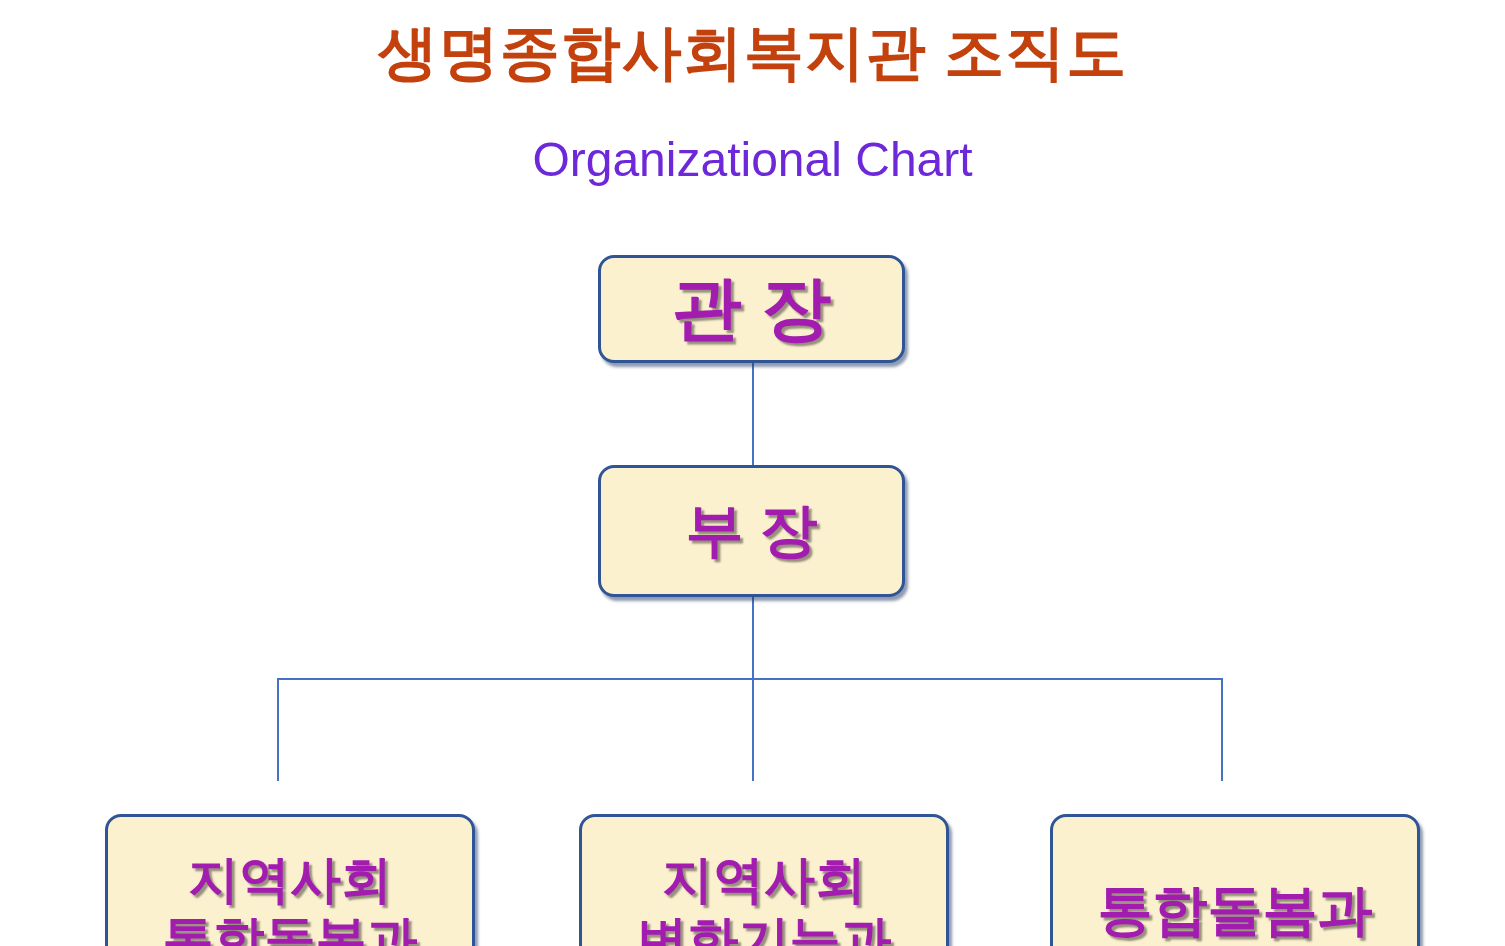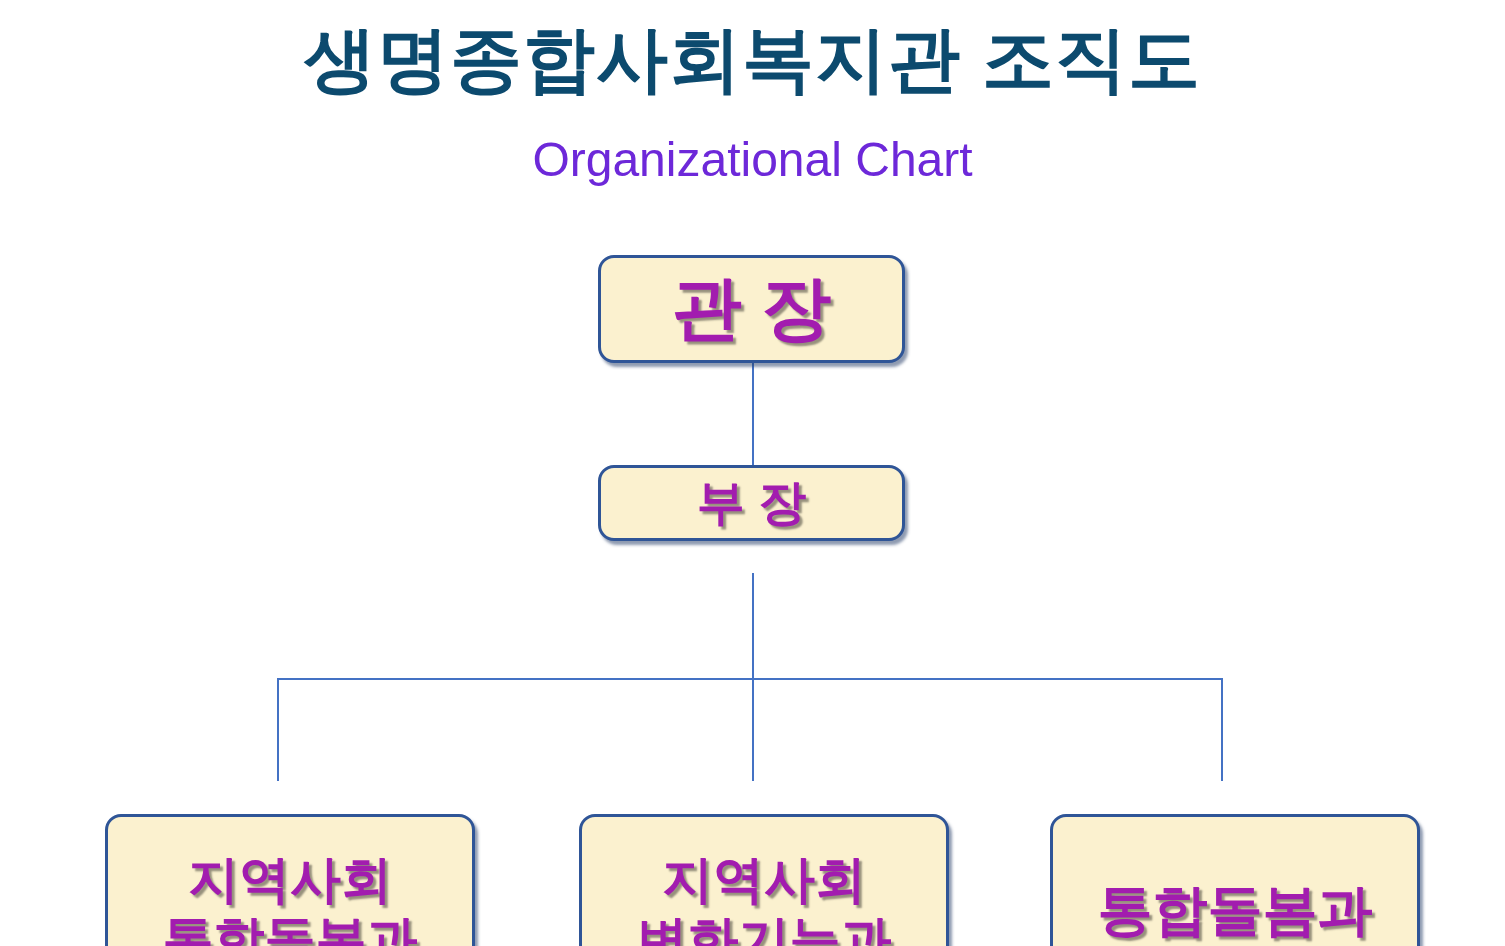--- a/index.html
+++ b/index.html
@@ -14,24 +14,24 @@
     height: 946px;
     background: #ffffff;
     overflow: hidden;
   }
   .title {
     position: absolute;
     top: 20px;
     left: 0;
     right: 0;
     text-align: center;
-    font-size: 72px;
+    font-size: 60px;
     line-height: 1.1;
     font-weight: 800;
-    color: #0c4a6e;
+    color: #c2410c;
     letter-spacing: 1px;
   }
   .subtitle {
     position: absolute;
     top: 134px;
     left: 0;
     right: 0;
     text-align: center;
     font-size: 48px;
     line-height: 1.1;
@@ -54,22 +54,22 @@
     text-shadow: 3px 3px 2px rgba(0, 0, 0, 0.4);
     box-sizing: border-box;
   }
   .node-director {
     left: 598px; top: 255px;
     width: 307px; height: 108px;
     font-size: 70px;
   }
   .node-manager {
     left: 598px; top: 465px;
-    width: 307px; height: 76px;
-    font-size: 48px;
+    width: 307px; height: 132px;
+    font-size: 58px;
   }
   .node-dept {
     top: 814px;
     width: 370px; height: 192px;
     font-size: 51px;
     line-height: 1.18;
     margin-left: 12px;
   }
   .node-dept-1 { left: 93px; }
   .node-dept-2 { left: 567px; }

